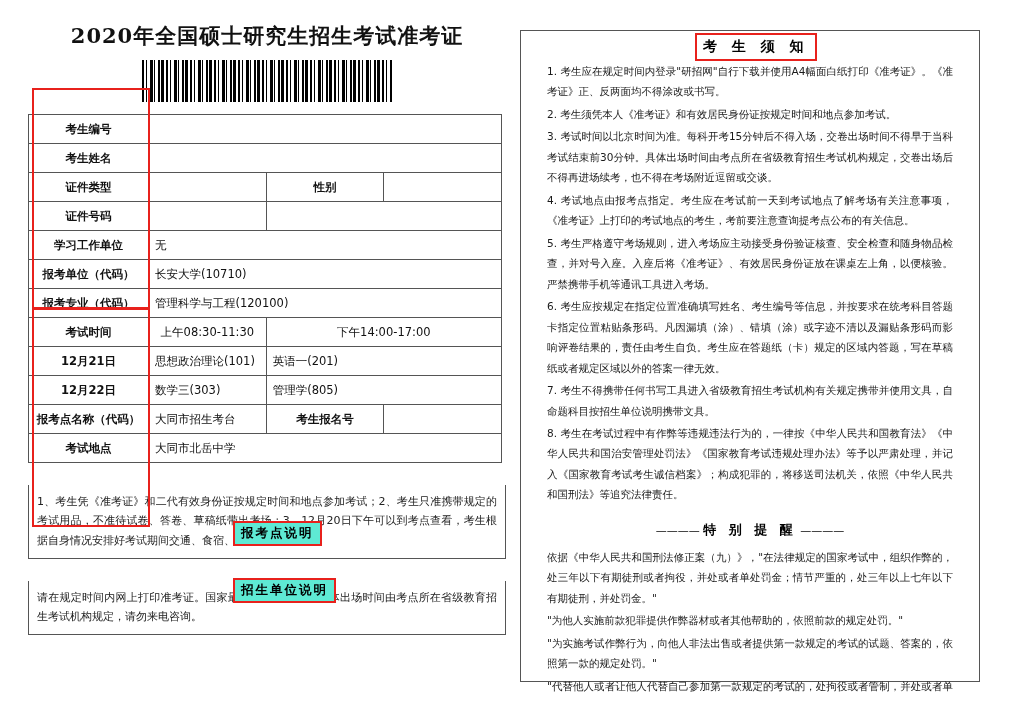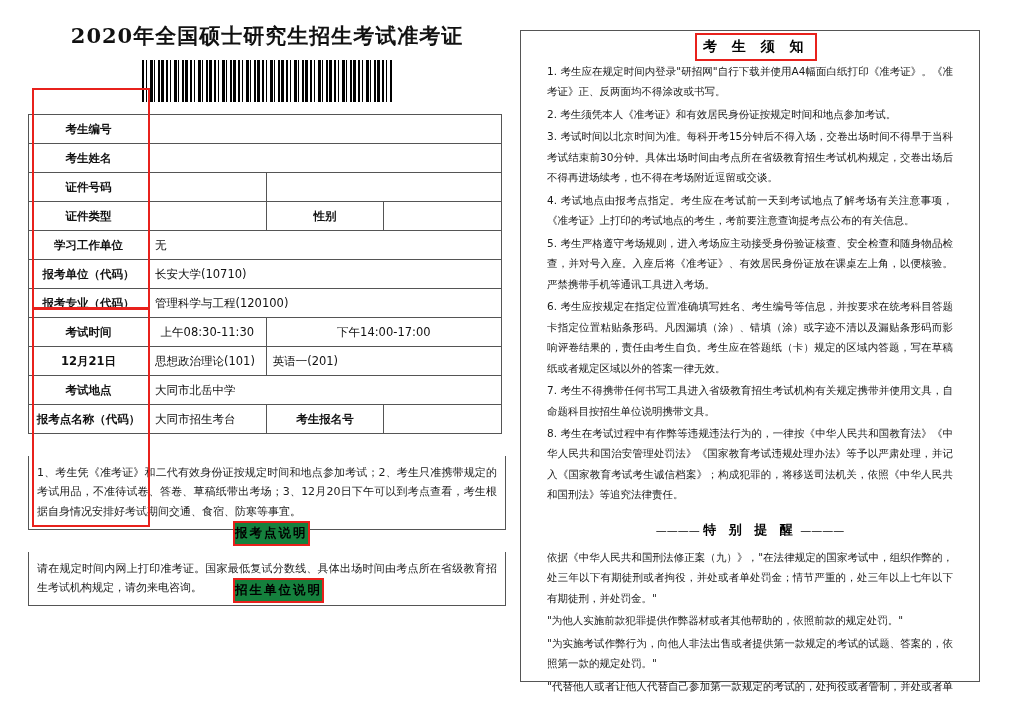--- a/index.html
+++ b/index.html
@@ -87,22 +87,22 @@
     border: 2.5px solid #e8211c;
     pointer-events: none;
   }
   .redlabel {
     position: absolute;
     border: 2.5px solid #e8211c;
     color: #000;
     font-weight: bold;
     font-size: 12.5px;
     text-align: center;
-    padding: 2px 0;
-    background: #15803d;
+    padding: 2px 6px;
+    background: #5eead4;
     font-family: "DejaVu Sans", sans-serif;
     letter-spacing: 2px;
   }
 
   
   .note-block {
     margin: 0 6px;
     border: 1px solid #555;
     border-top: none;
     padding: 7px 8px 8px 8px;
@@ -179,31 +179,31 @@
       <tbody>
           <tr>
         <td class="lbl" style="width:120px">考生编号</td>
         <td class="val" colspan="3"></td>
       </tr>
       <tr>
         <td class="lbl">考生姓名</td>
         <td class="val" colspan="3"></td>
       </tr>
       <tr>
-        <td class="lbl">证件号码</td>
-        <td class="val"></td>
-        <td class="val" colspan="2"></td>
-      </tr>
-      <tr>
         <td class="lbl">证件类型</td>
         <td class="val" style="width:170px"></td>
         <td class="lbl-2" style="width:62px">性别</td>
         <td class="val"></td>
       </tr>
       <tr>
+        <td class="lbl">证件号码</td>
+        <td class="val"></td>
+        <td class="val" colspan="2"></td>
+      </tr>
+      <tr>
         <td class="lbl">学习工作单位</td>
         <td class="val" colspan="3">无</td>
       </tr>
       <tr>
         <td class="lbl">报考单位（代码）</td>
         <td class="val" colspan="3">长安大学(10710)</td>
       </tr>
       <tr>
         <td class="lbl">报考专业（代码）</td>
         <td class="val" colspan="3">管理科学与工程(120100)</td>
@@ -212,28 +212,33 @@
         <td class="lbl">考试时间</td>
         <td class="lbl-2" style="font-weight:normal">上午08:30-11:30</td>
         <td class="lbl-2" colspan="2" style="font-weight:normal">下午14:00-17:00</td>
       </tr>
       <tr>
         <td class="lbl">12月21日</td>
         <td class="val">思想政治理论(101)</td>
         <td class="val" colspan="2">英语一(201)</td>
       </tr>
       <tr>
-        <td class="lbl tall">考试地点</td>
-        <td class="val tall" colspan="3">大同市北岳中学</td>
+        <td class="lbl">12月22日</td>
+        <td class="val">数学三(303)</td>
+        <td class="val" colspan="2">管理学(805)</td>
       </tr>
       <tr>
         <td class="lbl tall">报考点名称（代码）</td>
         <td class="val tall">大同市招生考台</td>
         <td class="lbl-2 tall">考生报名号</td>
         <td class="val tall"></td>
+      </tr>
+      <tr>
+        <td class="lbl tall">考试地点</td>
+        <td class="val tall" colspan="3">大同市北岳中学</td>
       </tr>
     </tbody>
       </table>
 
     <div class="note-head-space"></div>
     <div class="note-block">1、考生凭《准考证》和二代有效身份证按规定时间和地点参加考试；2、考生只准携带规定的考试用品，不准待试卷、答卷、草稿纸带出考场；3、12月20日下午可以到考点查看，考生根据自身情况安排好考试期间交通、食宿、防寒等事宜。</div>
 
     <div class="note-head-space"></div>
     <div class="note-block" style="border-top:none;min-height:52px">请在规定时间内网上打印准考证。国家最低复试分数线、具体出场时间由考点所在省级教育招生考试机构规定，请勿来电咨询。</div>
   </div>

